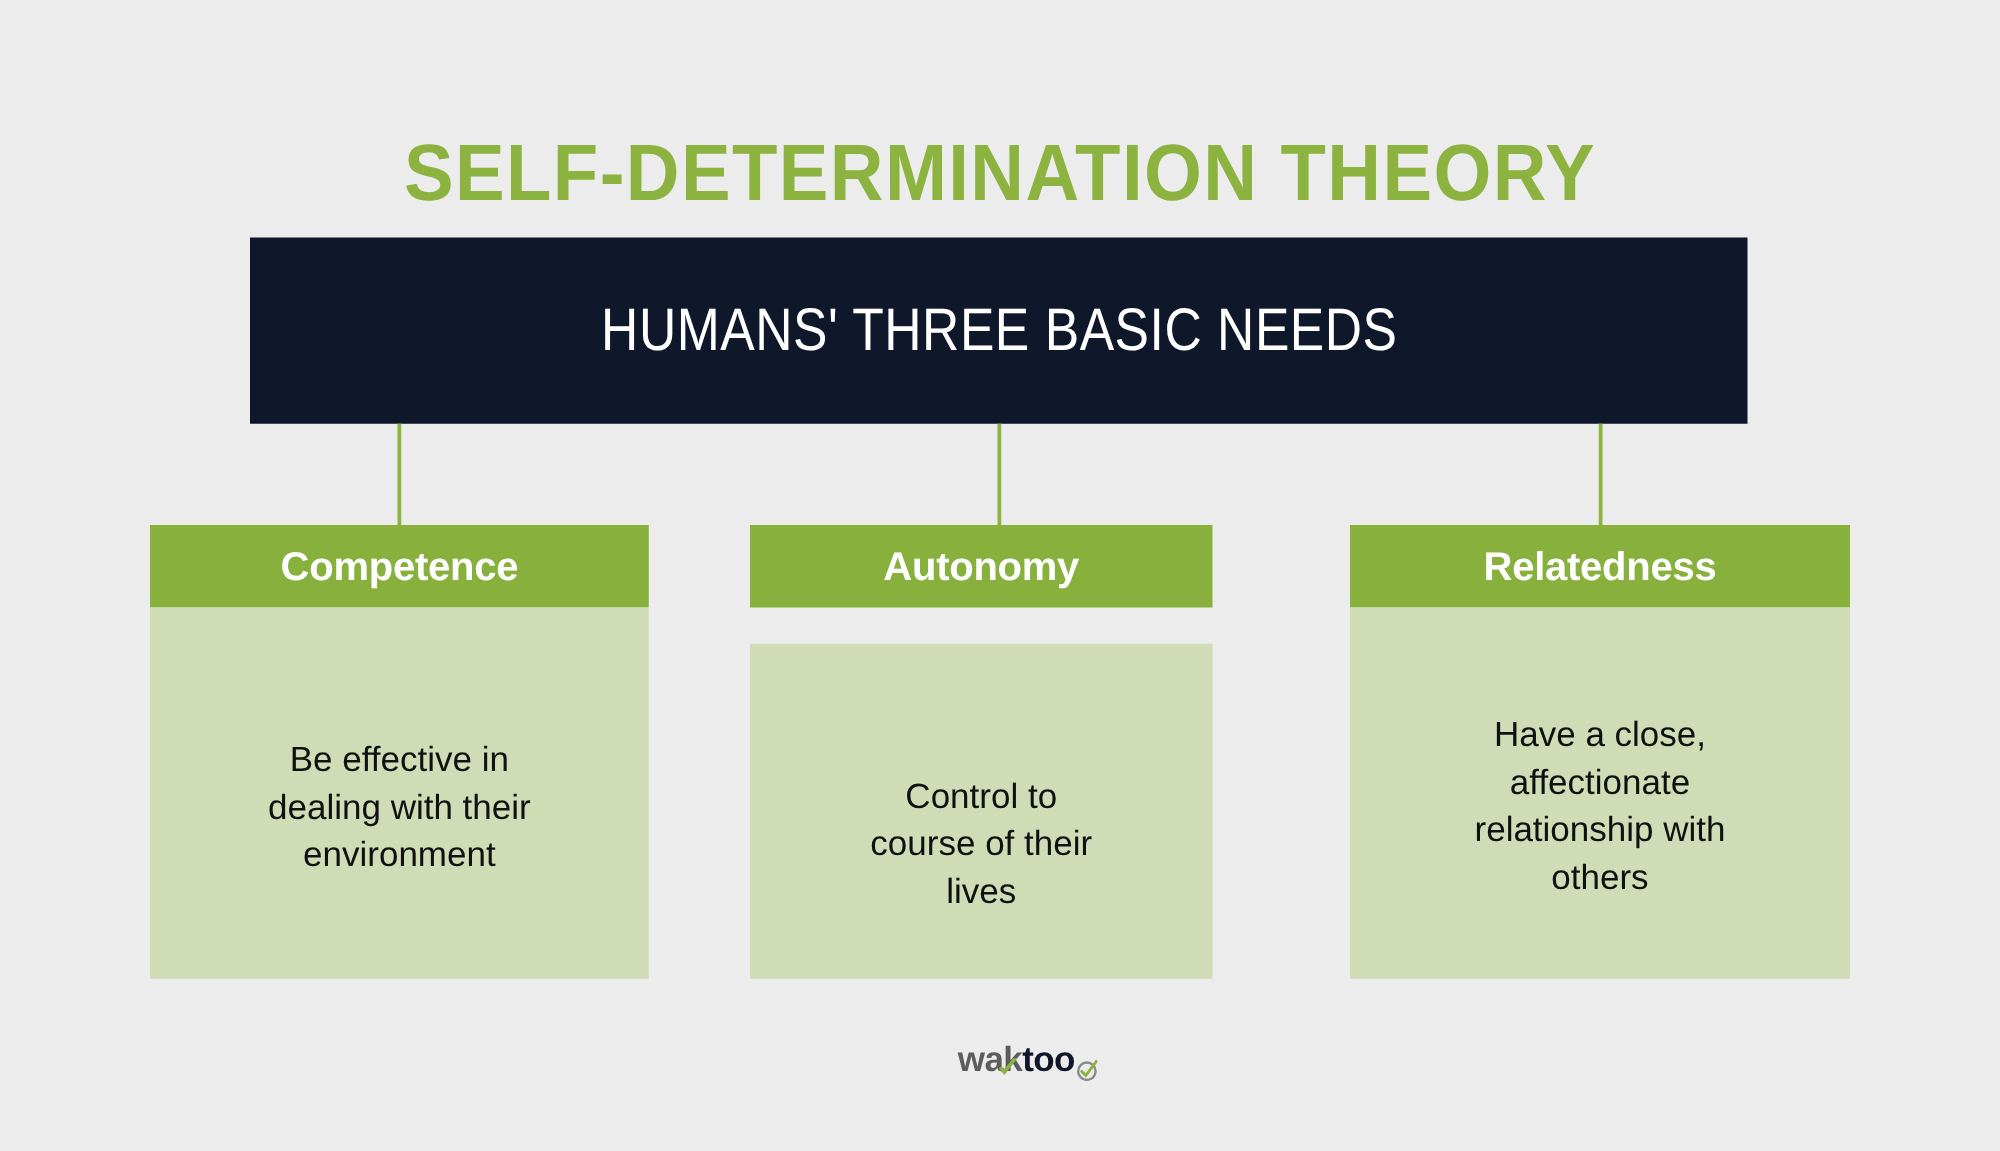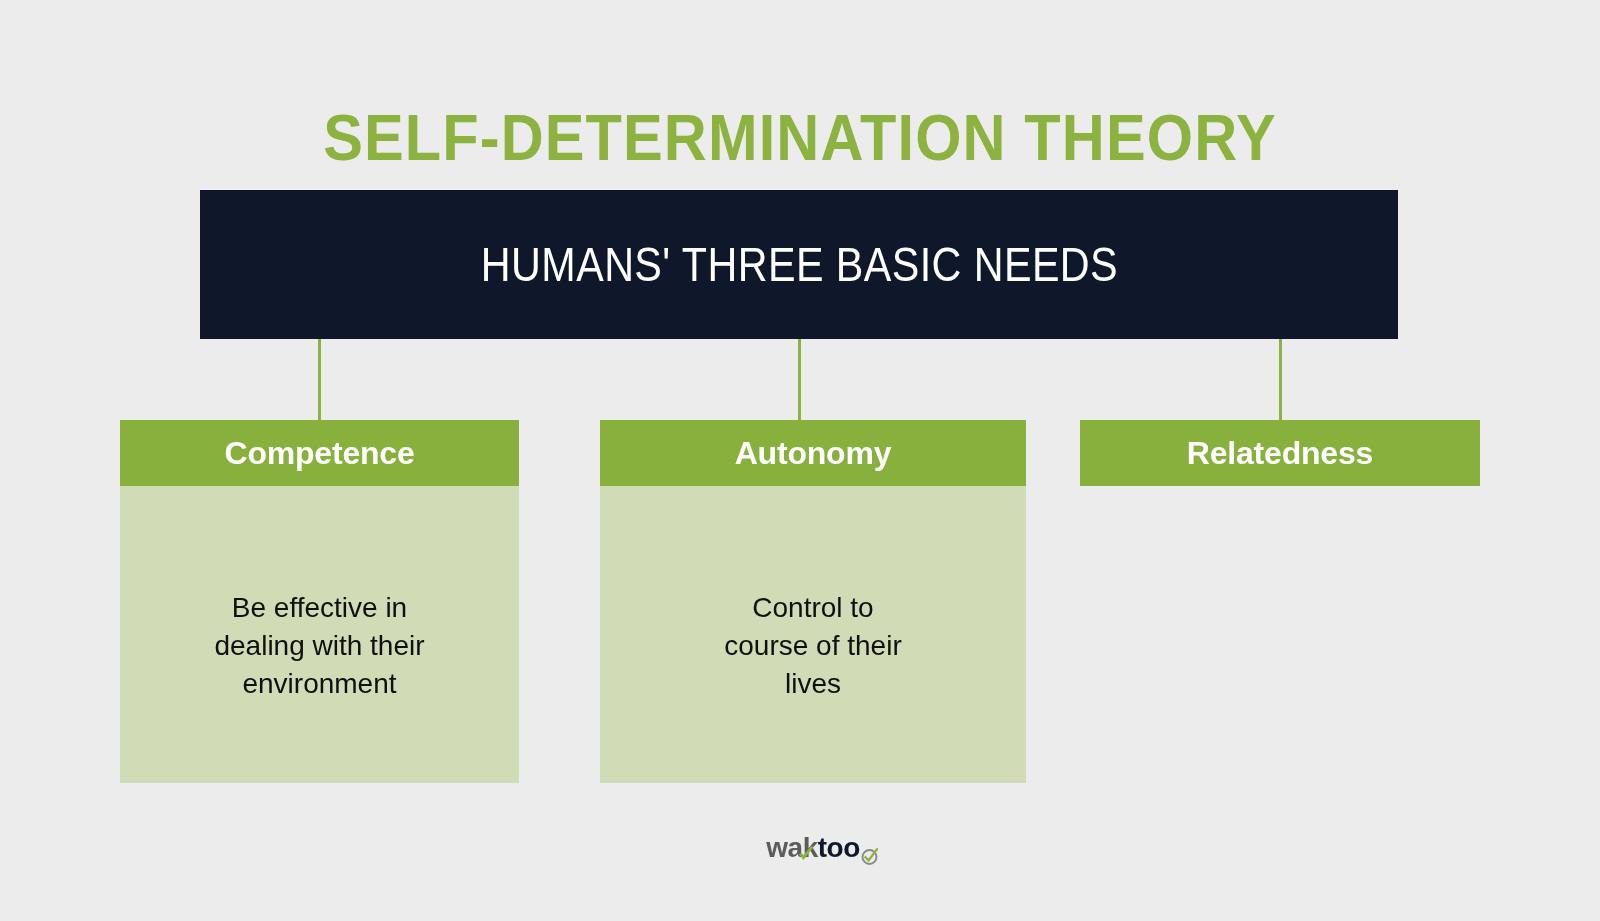--- a/index.html
+++ b/index.html
@@ -79,21 +79,21 @@
   
   .card {
     position: absolute;
     top: 420px;
     width: 399px;
     height: 363px;
     display: flex;
     flex-direction: column;
   }
   .card.card1 { left: 120px; }
-  .card.card2 { left: 600px; width: 426px; }
+  .card.card2 { left: 600px; width: 370px; gap: 29px; }
   .card.card3 { left: 1080px; width: 400px; border-radius: 29px; }
 
   .card-header {
     height: 66px;
     background: #87b13c;
     display: flex;
     align-items: center;
     justify-content: center;
     flex: 0 0 66px;
   }
@@ -206,20 +206,26 @@
     <div class="card-body">
       <p class="card-body-text">Control to
 course of their
 lives</p>
     </div>
   </div>
 
   <div class="card card3">
     <div class="card-header">
       <span class="card-header-label">Relatedness</span>
+    </div>
+    <div class="card-body">
+      <p class="card-body-text">Have a close,
+affectionate
+relationship with
+others</p>
     </div>
   </div>
 
   <div class="footer">
     <span class="logo">
       <span class="logo-wa">wa</span>
         <span class="logo-k-wrap"><span>k</span><svg class="logo-k-check" viewBox="0 0 17 15">
             <path d="M1 8.5 L5.5 14 L16 0.5 L12.5 0.5 L5.2 9.6 L3.2 7.0 Z" fill="#8cb23f"></path>
           </svg></span>
         <span class="logo-too">too</span>

